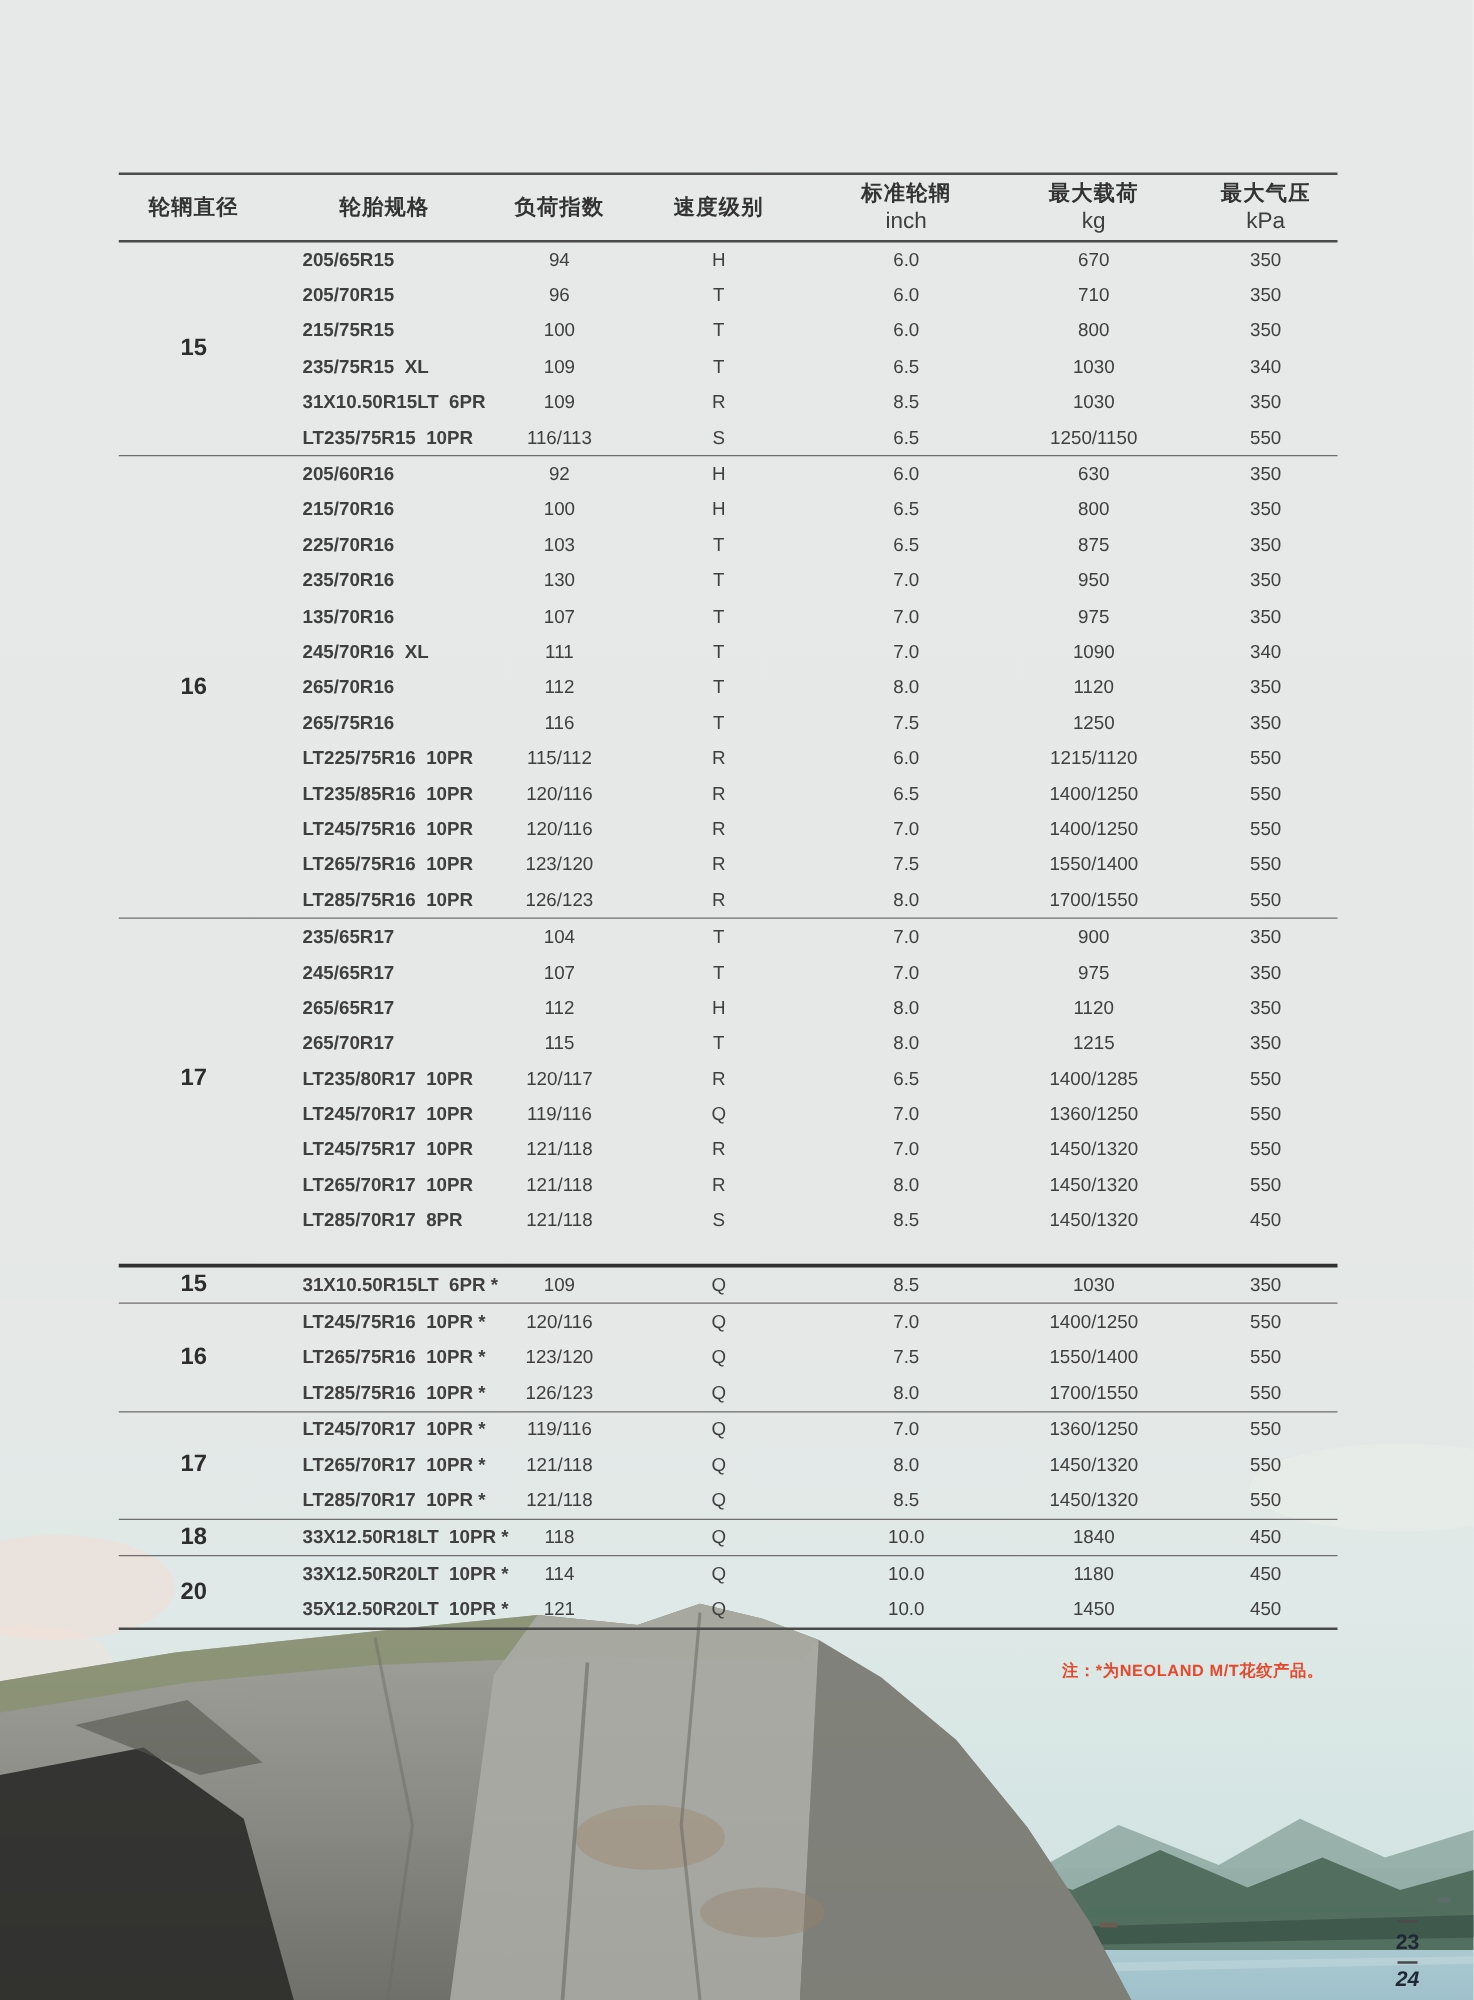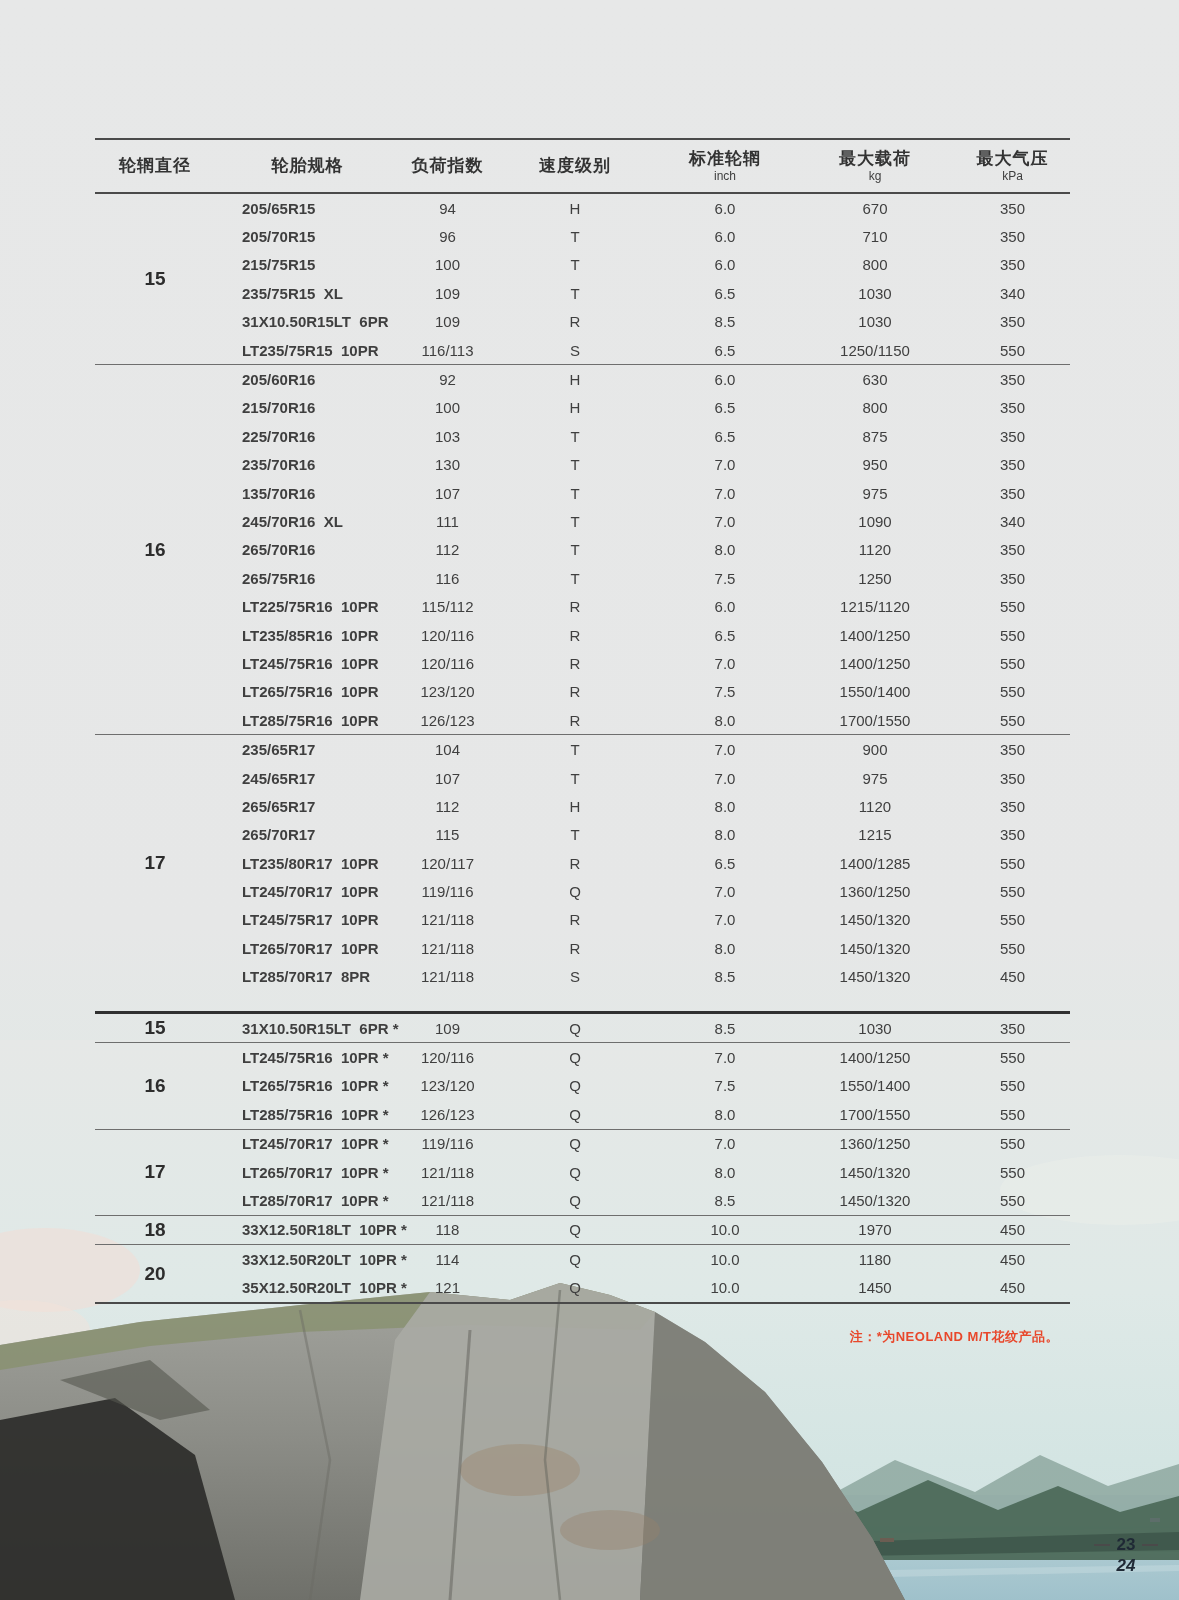--- a/index.html
+++ b/index.html
@@ -9,36 +9,36 @@
   .scenery{position:absolute;left:0;bottom:0;width:1179px;height:560px;}
 
   
   .spec-table{position:absolute;left:95px;width:975px;}
   .t1{top:138px;border-top:2px solid #4a4a4a;}
   .t2{top:1011px;border-top:3px solid #303030;border-bottom:2px solid #4a4a4a;}
   .thead{display:grid;grid-template-columns:120px 185px 95px 160px 140px 160px 115px;
          height:52px;border-bottom:2px solid #4a4a4a;align-items:center;}
   .th{display:flex;flex-direction:column;align-items:center;justify-content:center;
       font-weight:bold;font-size:17px;color:#333;line-height:1.25;letter-spacing:1px;}
-  .th .sub{font-weight:normal;font-size:12px;color:#3e3e3e;letter-spacing:0;}
+  .th .sub{font-weight:normal;font-size:18px;color:#3e3e3e;letter-spacing:0;}
   .sec{display:flex;}
   .sec + .sec{border-top:1px solid #6e6e6e;}
   .rim{width:120px;display:flex;align-items:center;justify-content:center;
        font-weight:bold;font-size:19px;color:#2d2d2d;}
   .rows{flex:1;}
   .row{display:grid;grid-template-columns:185px 95px 160px 140px 160px 115px;
        height:28.4px;align-items:center;}
   .c{text-align:center;font-size:15px;color:#3f3f3f;}
   .c.spec{text-align:left;padding-left:27px;white-space:pre;font-weight:bold;}
 
   
   .note{position:absolute;top:1328px;right:154px;font-size:13px;font-weight:bold;letter-spacing:.5px;}
   .pagenum{position:absolute;left:1091px;top:1536px;width:70px;text-align:center;
            font-weight:bold;font-size:17px;line-height:1.0;color:#1f2935;}
-  .pagenum .n1{display:flex;align-items:center;justify-content:center;gap:7px;}
+  .pagenum .n1{display:flex;align-items:center;justify-content:center;gap:7px;flex-direction:column;}
   .pagenum .dash{display:inline-block;width:16px;height:2px;background:#4a4a4a;}
   .pagenum .n2{margin-top:4px;font-style:italic;}
 </style>
 </head>
 <body>
 
 <div class="page">
 
   <svg class="scenery" viewBox="0 0 1179 560" preserveAspectRatio="none" aria-hidden="true">
     <defs>
@@ -433,21 +433,21 @@
           </div>
         </div>
         <div class="sec">
           <div class="rim">18</div>
           <div class="rows">
             <div class="row">
               <span class="c spec">33X12.50R18LT  10PR *</span>
               <span class="c">118</span>
               <span class="c">Q</span>
               <span class="c">10.0</span>
-              <span class="c">1970</span>
+              <span class="c">1840</span>
               <span class="c">450</span>
             </div>
           </div>
         </div>
         <div class="sec">
           <div class="rim">20</div>
           <div class="rows">
             <div class="row">
               <span class="c spec">33X12.50R20LT  10PR *</span>
               <span class="c">114</span>

